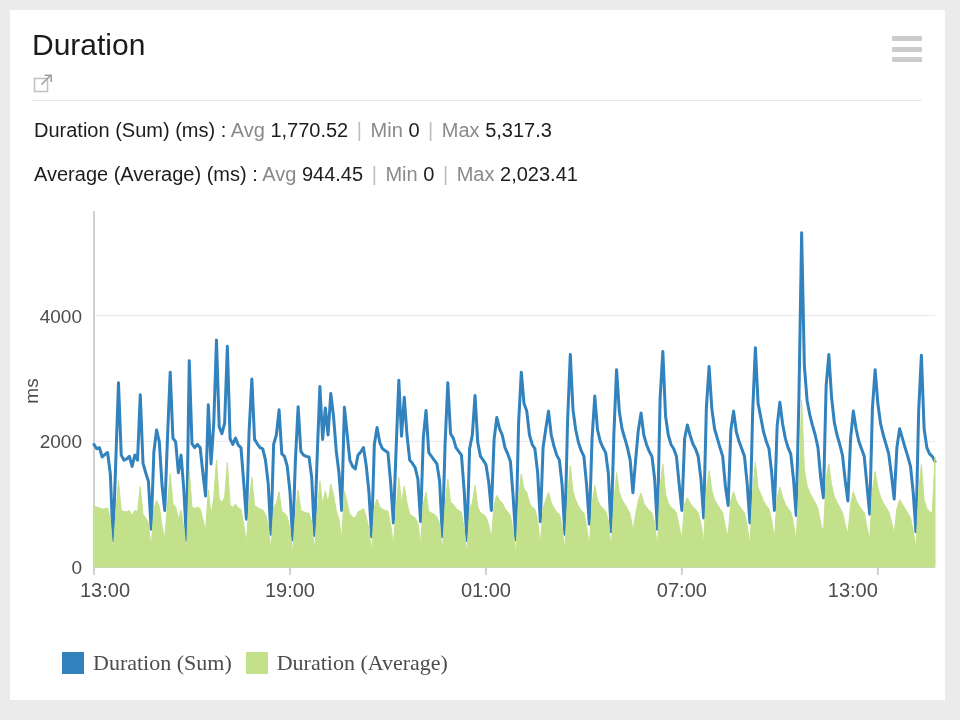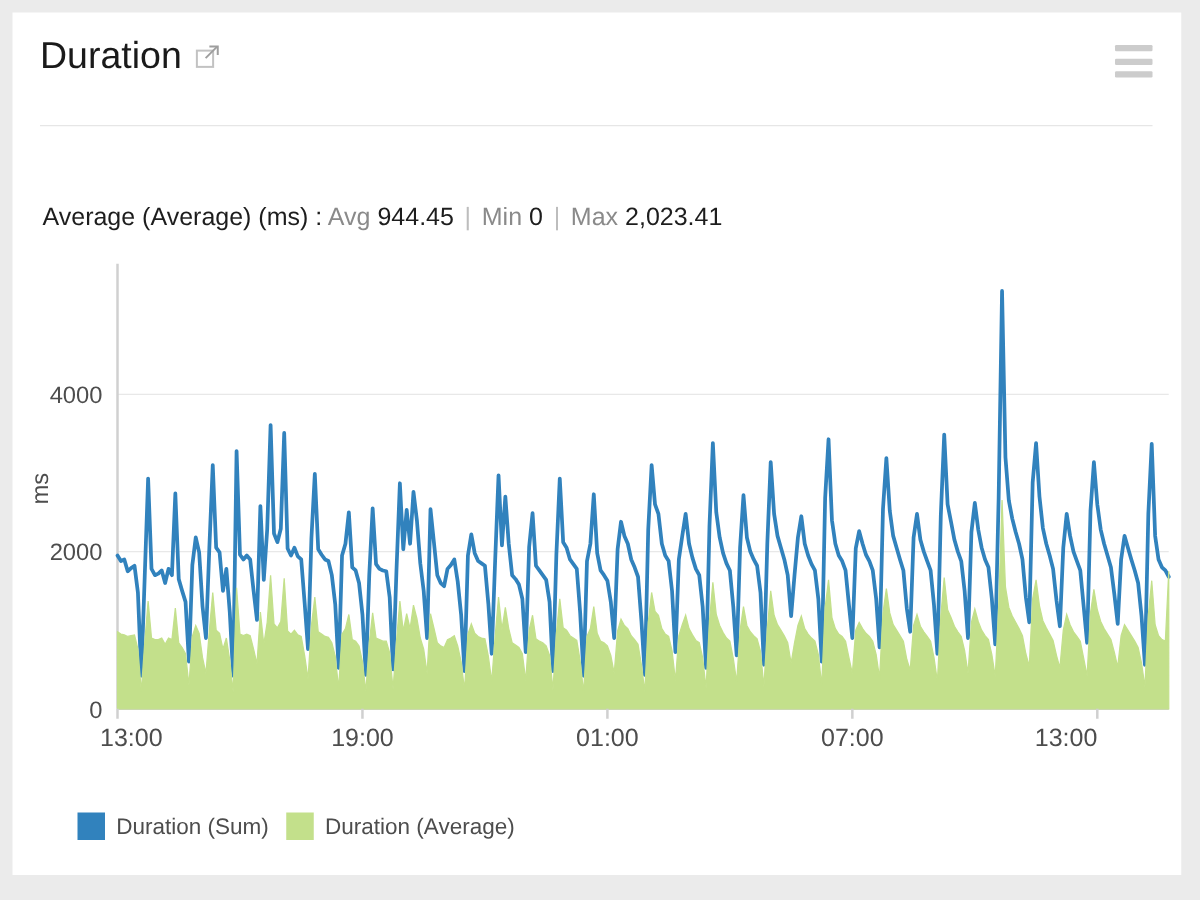--- a/index.html
+++ b/index.html
@@ -16,21 +16,21 @@
     background: #ffffff;
     box-sizing: border-box;
   }
   #header {
     position: absolute;
     left: 22px; top: 18px;
     width: 890px; height: 68px;
   }
   #title-wrap {
     position: absolute; left: 0; top: 0;
-    display: flex; align-items: center; gap: 10px;
+    display: flex; gap: 10px; flex-direction: column;
   }
   #page-title {
     font-size: 30px;
     color: #1a1a1a;
     font-weight: 400;
     letter-spacing: 0px;
     line-height: 34px;
   }
   .ext-icon { display: block; }
   #menu-btn {
@@ -62,21 +62,21 @@
     left: 0; top: 196px;
     width: 935px; height: 400px;
   }
   #legend {
     position: absolute;
     left: 52px; top: 640px;
     display: flex; align-items: center; gap: 14px;
   }
   .legend-item { display: flex; align-items: center; gap: 9px; }
   .legend-swatch { width: 22px; height: 22px; display:block; }
-  .legend-label { font-size: 18px; color: #4d4d4d; }
+  .legend-label { font-size: 22px; color: #4d4d4d; font-family: Liberation Serif, serif; }
 </style>
 </head>
 <body>
 
 <div id="card">
 
   <div id="header">
     <div id="title-wrap">
       <span id="page-title">Duration</span>
       <span style="cursor:pointer;">
@@ -89,20 +89,30 @@
     </div>
     <div id="menu-btn">
       <i></i>
       <i></i>
       <i></i>
     </div>
   </div>
 
   <div id="divider"></div>
 
+  <div class="statline" id="stat-sum">
+    <span class="stat-name">Duration (Sum) (ms)</span><span class="stat-name"> : </span><span class="stat-key">Avg</span>
+    <span class="stat-val">1,770.52</span>
+    <span class="stat-sep">|</span>
+    <span class="stat-key">Min</span>
+    <span class="stat-val">0</span>
+    <span class="stat-sep">|</span>
+    <span class="stat-key">Max</span>
+    <span class="stat-val">5,317.3</span>
+  </div>
 
   <div class="statline" id="stat-avg">
     <span class="stat-name">Average (Average) (ms)</span><span class="stat-name"> : </span><span class="stat-key">Avg</span>
     <span class="stat-val">944.45</span>
     <span class="stat-sep">|</span>
     <span class="stat-key">Min</span>
     <span class="stat-val">0</span>
     <span class="stat-sep">|</span>
     <span class="stat-key">Max</span>
     <span class="stat-val">2,023.41</span>

